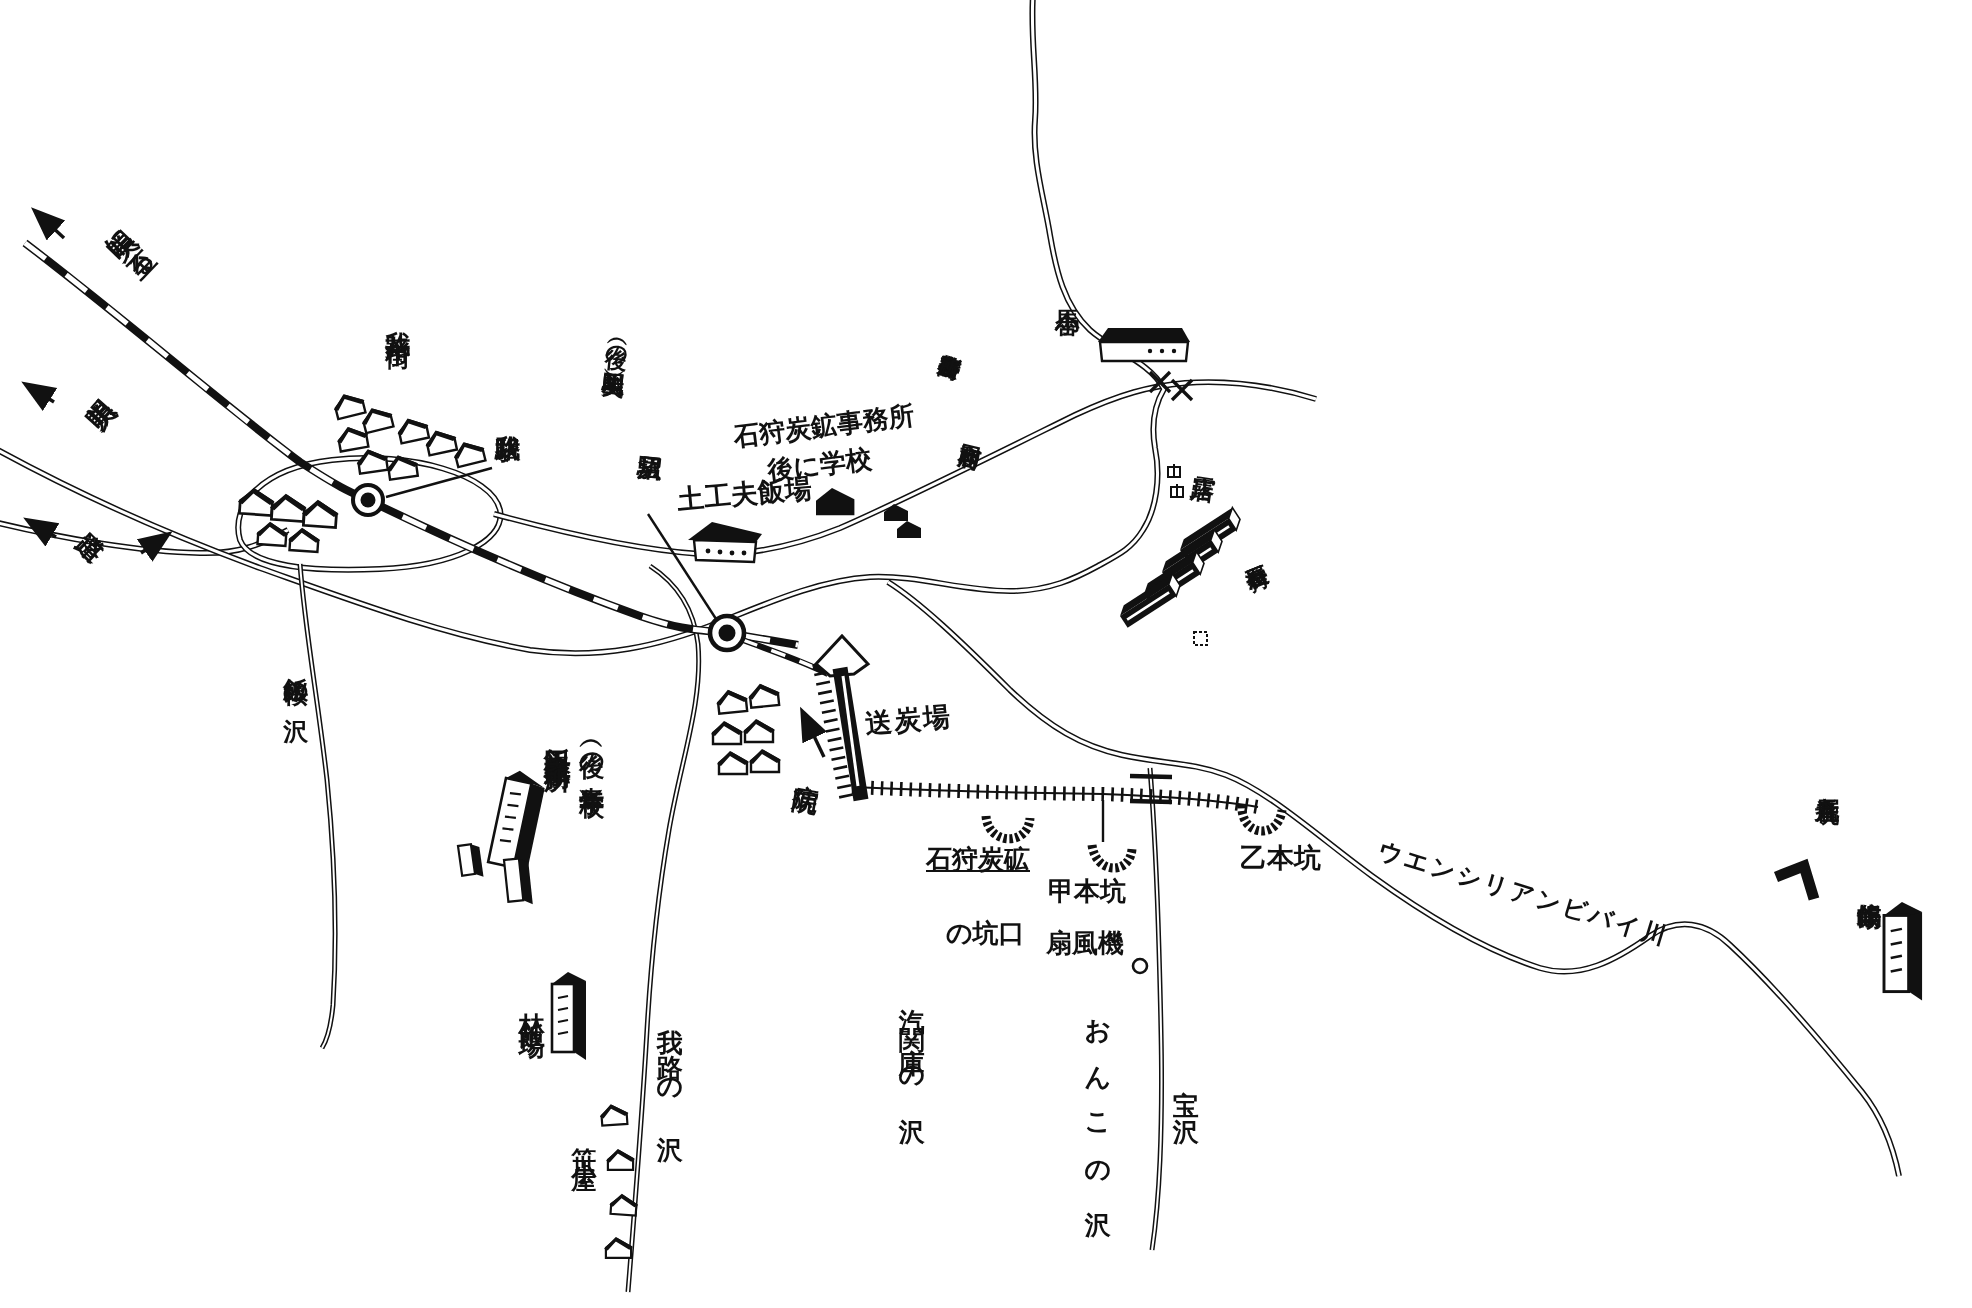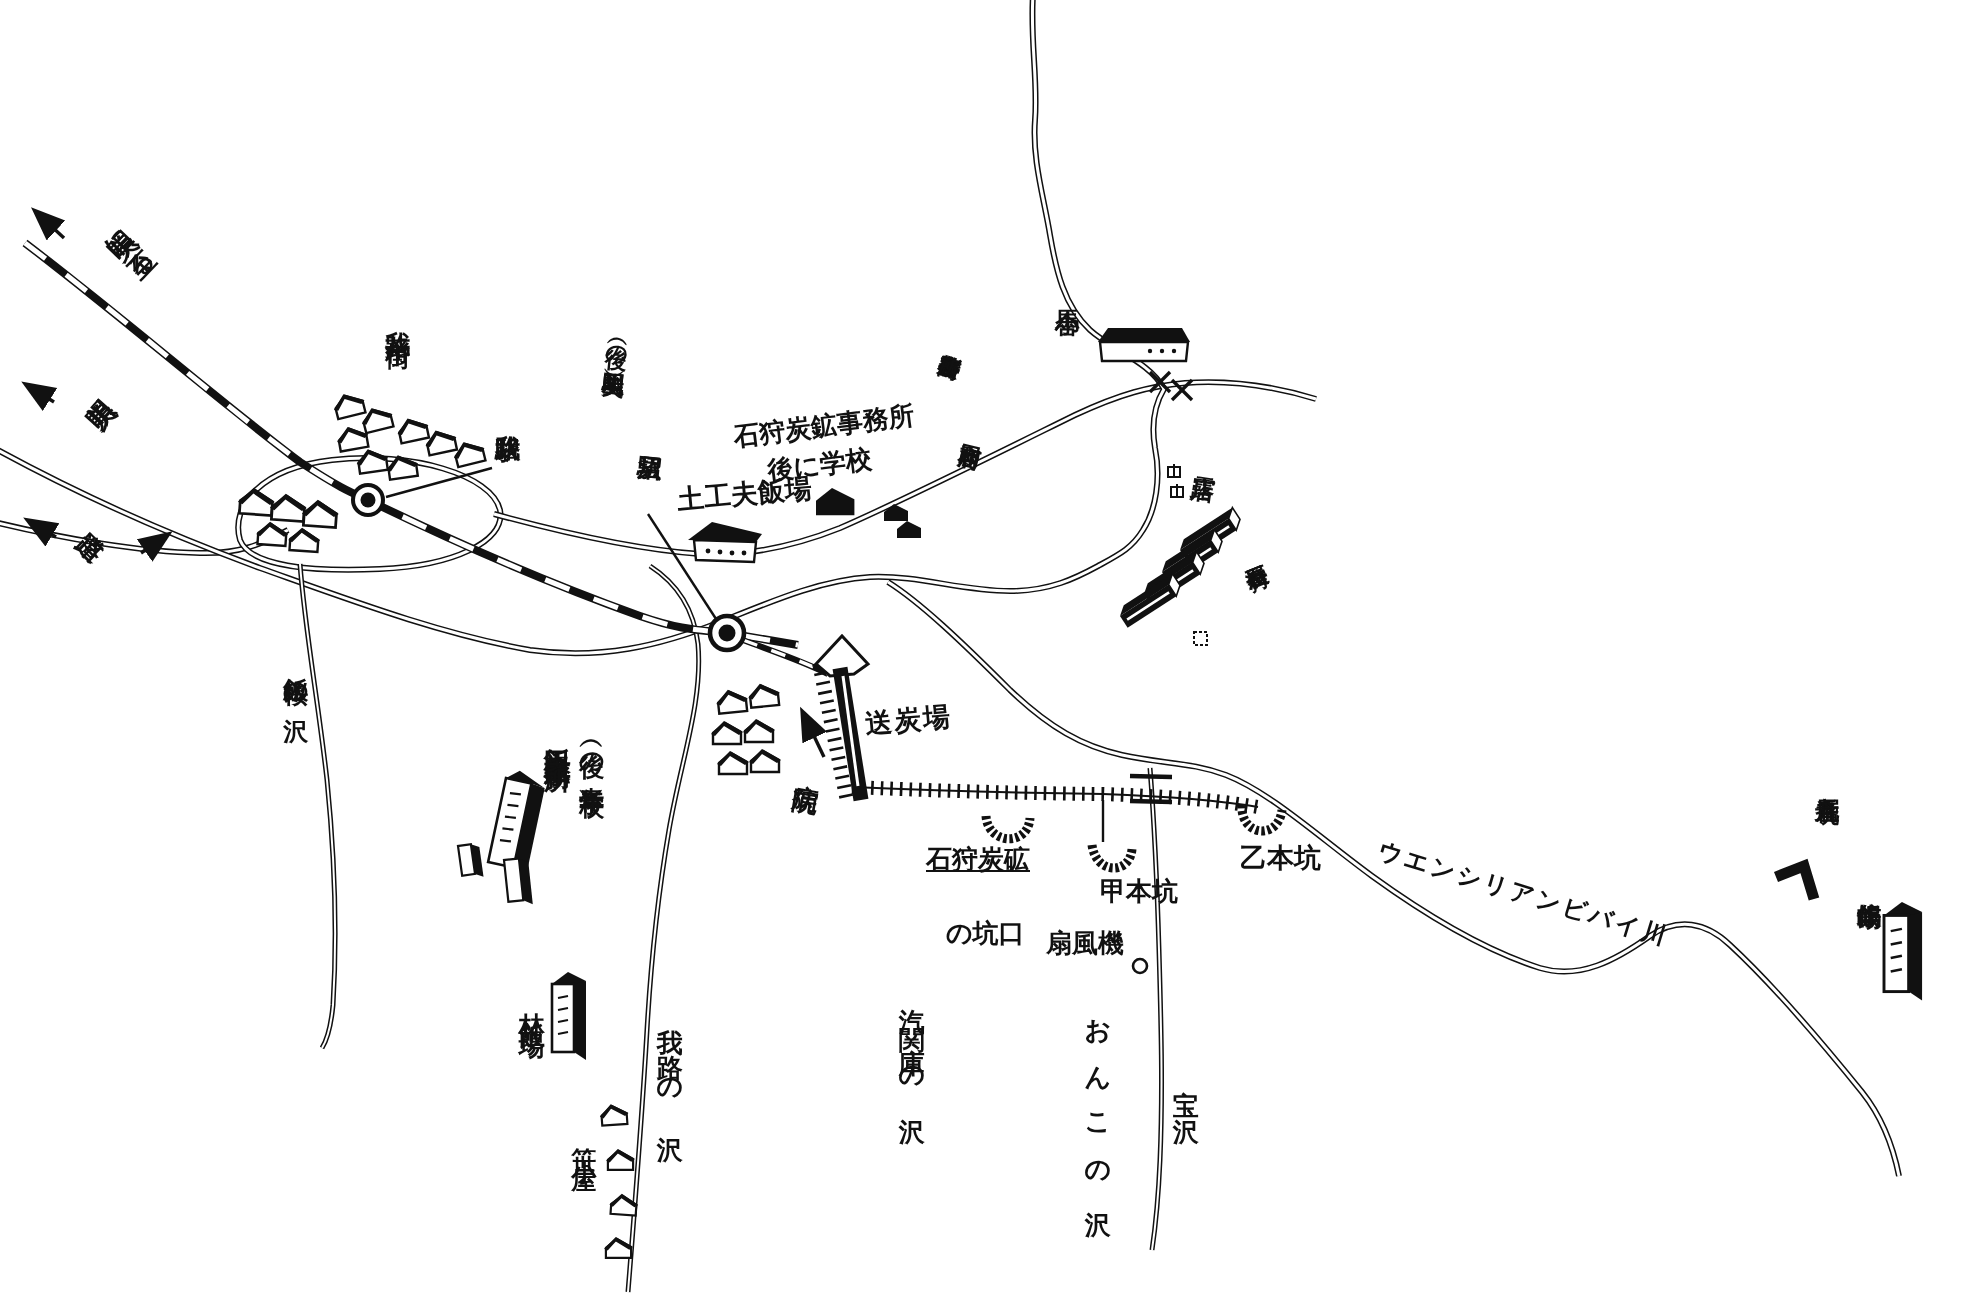--- a/index.html
+++ b/index.html
@@ -283,21 +283,21 @@
 <div class="lbl v" style="left:570px;top:1128px;font-size:25px;letter-spacing:10px;">笹小屋</div>
 
 <div class="lbl v" style="left:282px;top:658px;font-size:25px;letter-spacing:4px;">飯桜の沢</div>
 <div class="lbl v" style="left:656px;top:1008px;font-size:26px;letter-spacing:26px;">我路の沢</div>
 <div class="lbl v" style="left:898px;top:988px;font-size:26px;letter-spacing:20px;">汽関庫の沢</div>
 <div class="lbl v" style="left:1084px;top:1000px;font-size:26px;letter-spacing:18px;">おんこの沢</div>
 <div class="lbl v" style="left:1172px;top:1070px;font-size:26px;letter-spacing:28px;">宝沢</div>
 
 <div class="lbl" style="left:926px;top:846px;font-size:26px;text-decoration:underline;">石狩炭砿</div>
 <div class="lbl" style="left:946px;top:920px;font-size:26px;">の坑口</div>
-<div class="lbl" style="left:1100px;top:878px;font-size:26px;">甲本坑</div>
+<div class="lbl" style="left:1048px;top:878px;font-size:26px;">甲本坑</div>
 <div class="lbl" style="left:1212px;top:844px;font-size:27px;margin-left:28px;">乙本坑</div>
 <div class="lbl" style="left:1046px;top:930px;font-size:26px;">扇風機</div>
 
 <div class="lbl o" style="left:1382px;top:838px;font-size:24px;letter-spacing:3px;transform:rotate(17deg);">ウエンシリアンビバイ川</div>
 
 <div class="lbl v" style="left:1814px;top:778px;font-size:24px;letter-spacing:1px;">九番層坑</div>
 <div class="lbl v" style="left:1856px;top:884px;font-size:24px;letter-spacing:1px;">嶋作飯場</div>
 
 </div>
 

